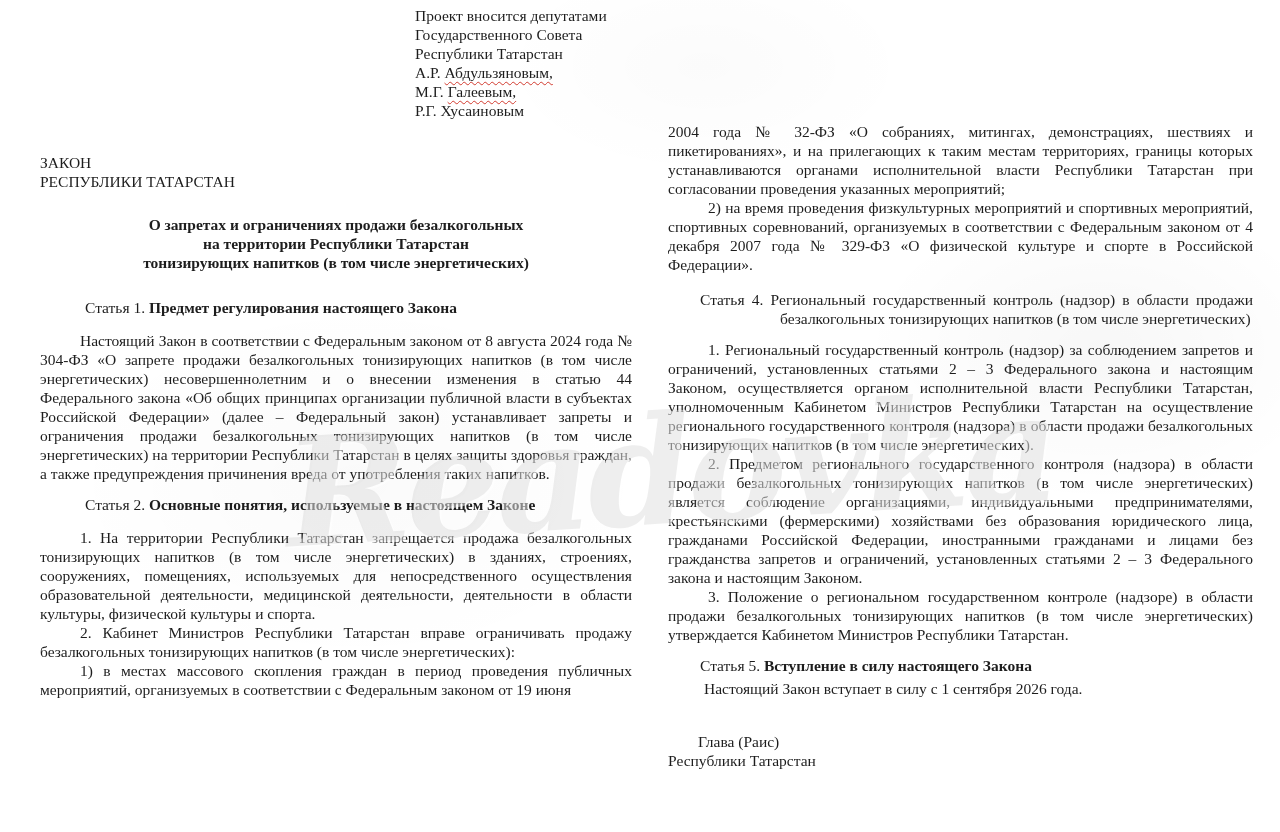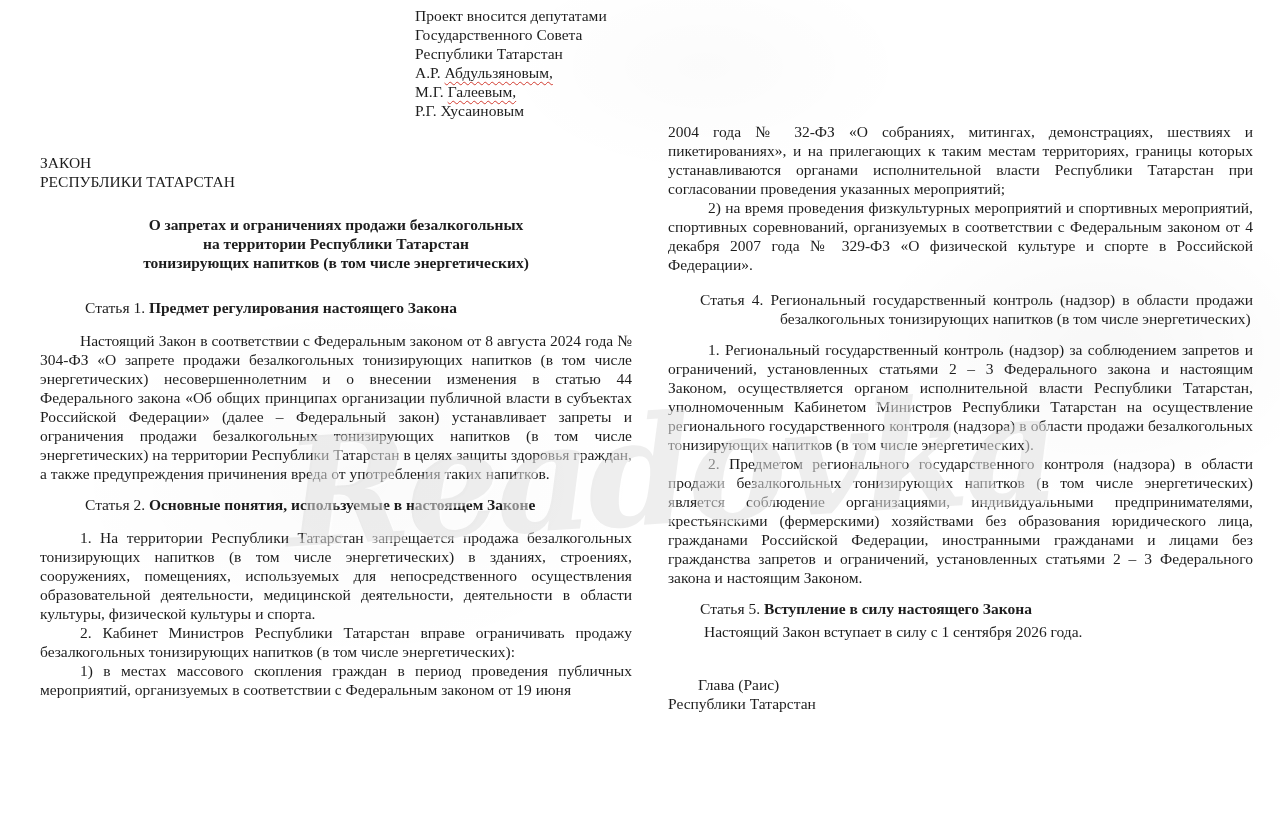--- a/index.html
+++ b/index.html
@@ -147,20 +147,21 @@
 
     <div class="para noindent" style="margin-top:122px;">2004 года № 32-ФЗ «О собраниях, митингах, демонстрациях, шествиях и пикетированиях», и на прилегающих к таким местам территориях, границы которых устанавливаются органами исполнительной власти Республики Татарстан при согласовании проведения указанных мероприятий;</div>
     <div class="para flush">2) на время проведения физкультурных мероприятий и спортивных мероприятий, спортивных соревнований, организуемых в соответствии с Федеральным законом от 4 декабря 2007 года № 329-ФЗ «О физической культуре и спорте в Российской Федерации».</div>
 
     <div class="art-head-hang">
       <span class="num">Статья 4.</span>
       <span class="t">Региональный государственный контроль (надзор) в области продажи безалкогольных тонизирующих напитков (в том числе энергетических)</span>
     </div>
     <div class="para mt-sm">1. Региональный государственный контроль (надзор) за соблюдением запретов и ограничений, установленных статьями 2 – 3 Федерального закона и настоящим Законом, осуществляется органом исполнительной власти Республики Татарстан, уполномоченным Кабинетом Министров Республики Татарстан на осуществление регионального государственного контроля (надзора) в области продажи безалкогольных тонизирующих напитков (в том числе энергетических).</div>
     <div class="para flush">2. Предметом регионального государственного контроля (надзора) в области продажи безалкогольных тонизирующих напитков (в том числе энергетических) является соблюдение организациями, индивидуальными предпринимателями, крестьянскими (фермерскими) хозяйствами без образования юридического лица, гражданами Российской Федерации, иностранными гражданами и лицами без гражданства запретов и ограничений, установленных статьями 2 – 3 Федерального закона и настоящим Законом.</div>
+    <div class="para flush">3. Положение о региональном государственном контроле (надзоре) в области продажи безалкогольных тонизирующих напитков (в том числе энергетических) утверждается Кабинетом Министров Республики Татарстан.</div>
 
     <div class="art5-head">
       <span class="num">Статья 5.</span>
       <span class="t">Вступление в силу настоящего Закона</span>
     </div>
     <div class="art5-para">Настоящий Закон вступает в силу с 1 сентября 2026 года.</div>
 
     <div class="sig">
       <div class="sig-line1">Глава (Раис)</div>
       <div class="sig-line2">Республики Татарстан</div>

